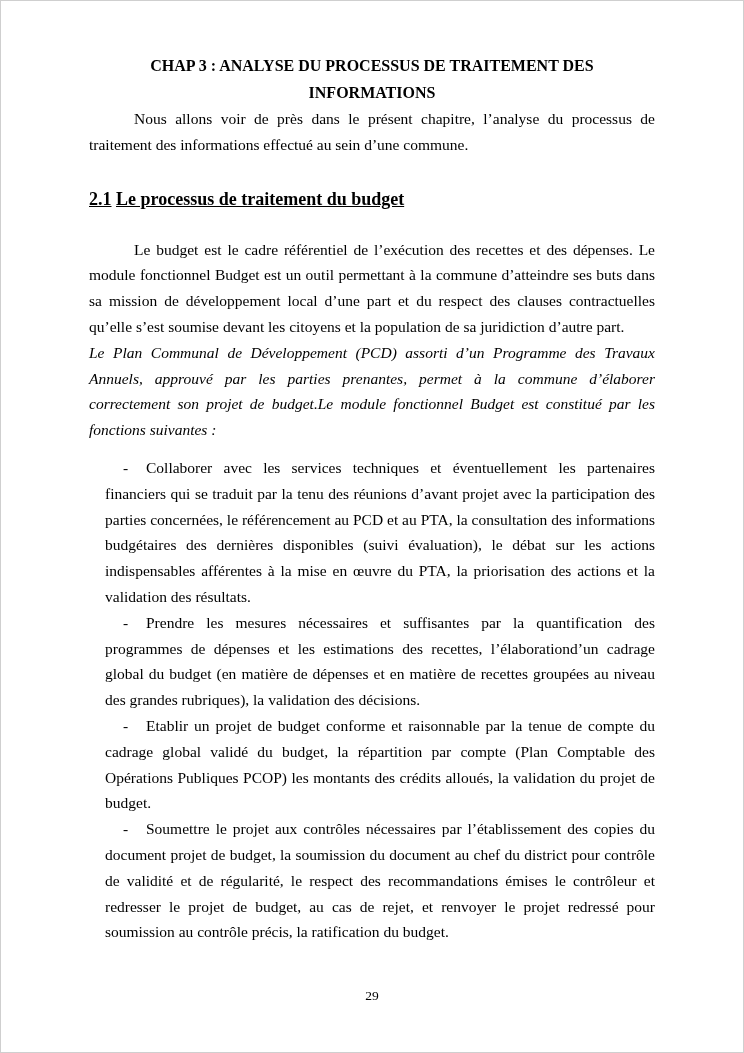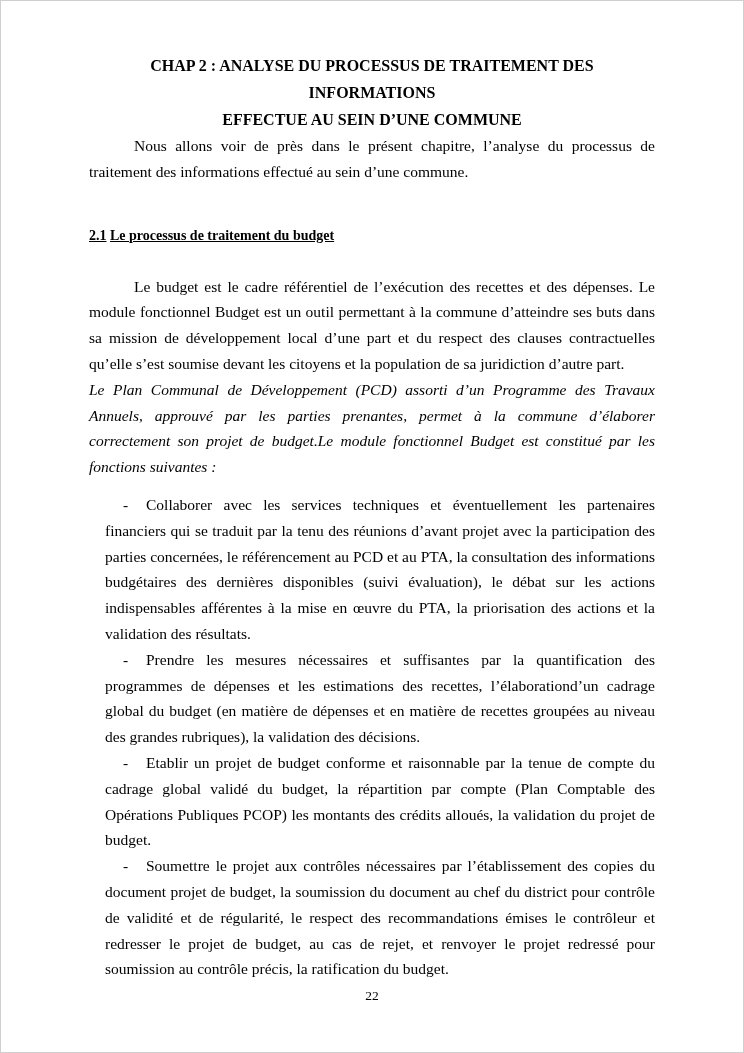--- a/index.html
+++ b/index.html
@@ -26,23 +26,23 @@
   p.body {
     font-size: 15.5px;
     line-height: 25.8px;
     text-align: justify;
   }
   .indent { text-indent: 45px; }
 
   .intro { }
 
   .section-heading {
-    margin-top: 38px;
+    margin-top: 28px;
     font-weight: bold;
-    font-size: 14px;
+    font-size: 18px;
     line-height: 26px;
   }
   .section-heading .u { text-decoration: underline; }
 
   .para-budget { margin-top: 25px; }
   .para-pcd { margin-top: 0; font-style: italic; }
 
   .list { margin-top: 12px; }
   .list-item { text-indent: 18px; margin-left: 16px; }
   .dash {
@@ -61,35 +61,34 @@
     line-height: 16px;
   }
 </style>
 </head>
 <body>
 
 <div class="page">
   <div class="content">
 
     <div class="chapter-title">
-      <div>CHAP 2 : ANALYSE DU PROCESSUS DE TRAITEMENT DES INFORMATIONS</div>
-      <div>EFFECTUE AU SEIN D’UNE COMMUNE</div>
+      <div>CHAP 3 : ANALYSE DU PROCESSUS DE TRAITEMENT DES INFORMATIONS</div>
     </div>
 
     <p class="body indent intro">Nous allons voir de près dans le présent chapitre, l’analyse du processus de traitement des informations effectué au sein d’une commune.</p>
 
     <div class="section-heading"><span class="u">2.1</span> <span class="u">Le processus de traitement du budget</span></div>
 
     <p class="body indent para-budget">Le budget est le cadre référentiel de l’exécution des recettes et des dépenses. Le module fonctionnel Budget est un outil permettant à la commune d’atteindre ses buts dans sa mission de développement local d’une part et du respect des clauses contractuelles qu’elle s’est soumise devant les citoyens et la population de sa juridiction d’autre part.</p>
 
     <p class="body para-pcd">Le Plan Communal de Développement (PCD) assorti d’un Programme des Travaux Annuels, approuvé par les parties prenantes, permet à la commune d’élaborer correctement son projet de budget.Le module fonctionnel Budget  est constitué par les fonctions suivantes :</p>
 
     <div class="list">
       <p class="body list-item"><span class="dash">-</span><span>Collaborer avec les services techniques et éventuellement les partenaires financiers qui se traduit par la tenu des réunions d’avant projet avec la participation des parties concernées, le référencement au PCD et au PTA, la consultation des informations budgétaires des dernières disponibles (suivi évaluation), le débat sur les actions indispensables afférentes à la mise en œuvre du PTA, la priorisation des actions et la validation des résultats.</span></p>
       <p class="body list-item"><span class="dash">-</span><span>Prendre les mesures nécessaires et suffisantes par la quantification des programmes de dépenses et les estimations des recettes, l’élaborationd’un cadrage global du budget (en matière de dépenses et en matière de recettes groupées au niveau des grandes rubriques), la validation des décisions.</span></p>
       <p class="body list-item"><span class="dash">-</span><span>Etablir un projet de budget conforme et raisonnable par la tenue de compte du cadrage global validé du budget, la répartition par compte (Plan Comptable des Opérations Publiques PCOP) les montants des crédits alloués, la validation du projet de budget.</span></p>
       <p class="body list-item"><span class="dash">-</span><span>Soumettre le projet aux contrôles nécessaires par l’établissement des copies du document projet de budget, la soumission du document au chef du district  pour contrôle de validité et de régularité, le respect des recommandations émises le contrôleur et redresser le projet de budget, au cas de rejet, et renvoyer le projet redressé pour soumission au contrôle précis, la ratification du budget.</span></p>
     </div>
 
   </div>
 
-  <div class="page-number">22</div>
+  <div class="page-number">29</div>
 </div>
 
 </body></html>

